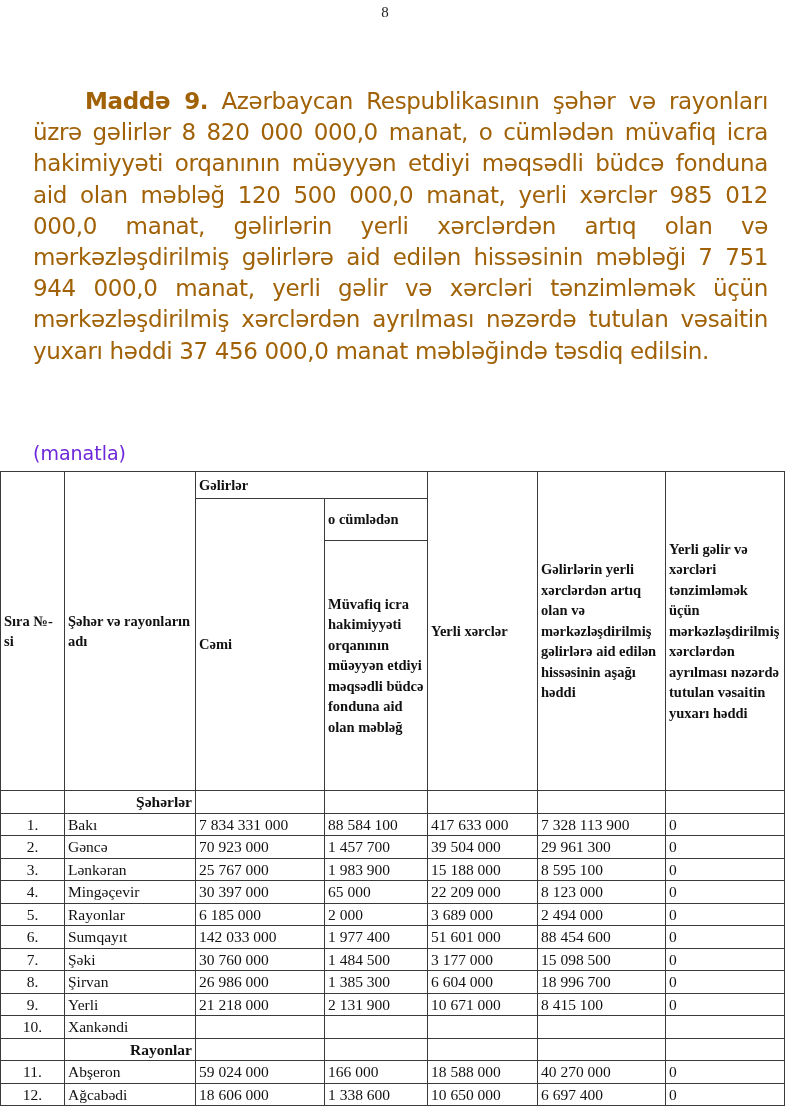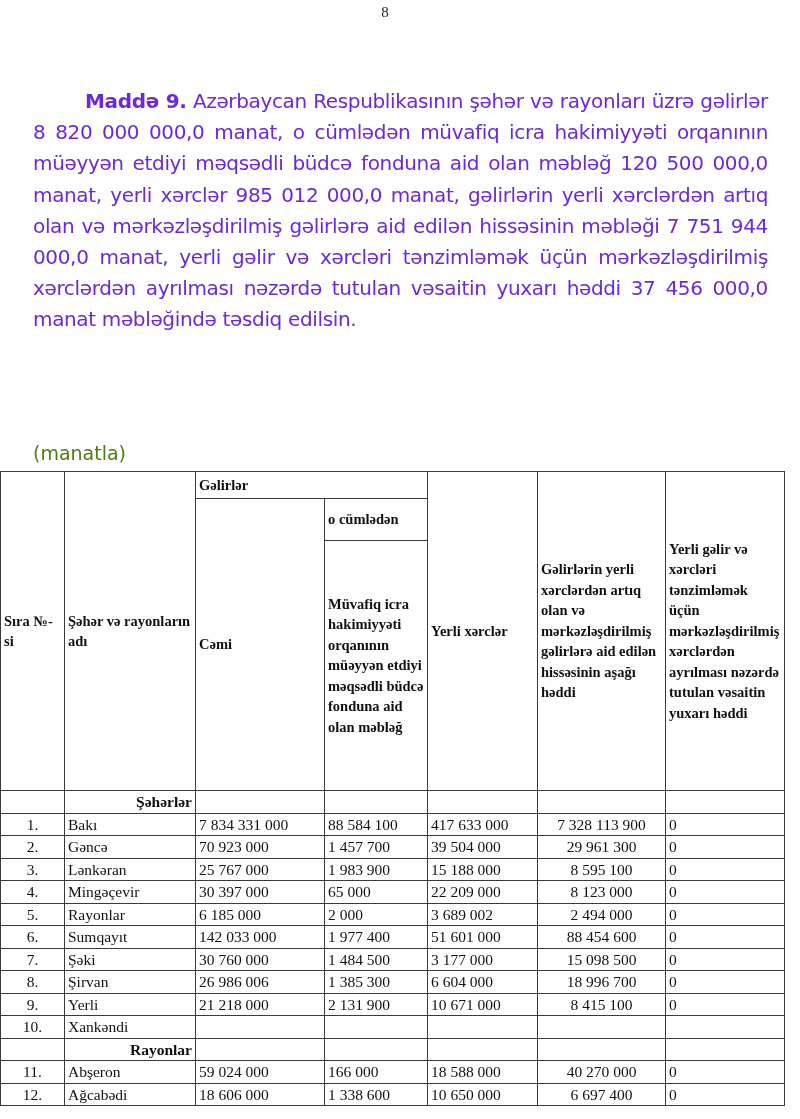--- a/index.html
+++ b/index.html
@@ -3,45 +3,45 @@
 <meta charset="utf-8">
 <style>
   html, body { margin: 0; padding: 0; background: #ffffff; }
   body { width: 800px; height: 1119px; position: relative; overflow: hidden; color: #111; }
   .page-number {
     position: absolute; top: 4px; left: 0; width: 770px; text-align: center;
     font-family: "Liberation Serif", serif; font-size: 15px; color: #222;
   }
   .article {
     position: absolute; top: 86px; left: 33px; width: 735px;
-    font-family: "DejaVu Sans", sans-serif; font-size: 20px; line-height: 31.2px;
-    text-align: justify; letter-spacing: -0.35px; color: #6d28d9;
+    font-family: "DejaVu Sans", sans-serif; font-size: 23px; line-height: 31.2px;
+    text-align: justify; letter-spacing: -0.35px; color: #a16207;
   }
   .article .lead { font-weight: bold; }
   .article p { margin: 0; text-indent: 52px; }
   .units {
     position: absolute; top: 442px; left: 33px;
-    font-family: "DejaVu Sans", sans-serif; font-size: 19px; color: #4d7c0f;
+    font-family: "DejaVu Sans", sans-serif; font-size: 19px; color: #6d28d9;
   }
   table.budget {
     position: absolute; top: 471px; left: 0px;
     border-collapse: collapse; table-layout: fixed; width: 784px;
     font-family: "Liberation Serif", serif; color: #111;
   }
   table.budget td, table.budget th {
     border: 1.4px solid #3a3a3a; padding: 0 3px; vertical-align: middle;
   }
   table.budget th {
     font-weight: bold; font-size: 14.5px; line-height: 20.5px; text-align: left;
   }
   table.budget td { font-size: 15.5px; height: 21.5px; line-height: 21px; }
   td.num-col { text-align: center; }
   td.name-col { text-align: left; padding-left: 6px; margin-top: 20px; }
   td.val { padding-right: 6px; }
-  td.val-mid { text-align: center; padding-right: 16px; }
+  td.val-mid { text-align: left; padding-right: 16px; }
   td.section { font-weight: bold; text-align: right; }
 </style>
 </head>
 <body>
 
 <div class="page-number">8</div>
 
 <div class="article">
   <p><span class="lead">Maddə 9.</span><span> Azərbaycan Respublikasının şəhər və rayonları üzrə gəlirlər          8 820 000 000,0 manat, o cümlədən müvafiq icra hakimiyyəti orqanının müəyyən etdiyi məqsədli büdcə fonduna aid olan məbləğ 120 500 000,0 manat, yerli xərclər 985 012 000,0 manat, gəlirlərin yerli xərclərdən artıq olan və mərkəzləşdirilmiş gəlirlərə aid edilən hissəsinin məbləği 7 751 944 000,0 manat, yerli gəlir və xərcləri tənzimləmək üçün mərkəzləşdirilmiş xərclərdən ayrılması nəzərdə tutulan vəsaitin yuxarı həddi 37 456 000,0 manat məbləğində təsdiq edilsin.</span></p>
 </div>
@@ -120,21 +120,21 @@
       <td class="val">65 000</td>
       <td class="val">22 209 000</td>
       <td class="val-mid">8 123 000</td>
       <td class="val">0</td>
     </tr>
     <tr>
       <td class="num-col">5.</td>
       <td class="name-col">Rayonlar</td>
       <td class="val">6 185 000</td>
       <td class="val">2 000</td>
-      <td class="val">3 689 002</td>
+      <td class="val">3 689 000</td>
       <td class="val-mid">2 494 000</td>
       <td class="val">0</td>
     </tr>
     <tr>
       <td class="num-col">6.</td>
       <td class="name-col">Sumqayıt</td>
       <td class="val">142 033 000</td>
       <td class="val">1 977 400</td>
       <td class="val">51 601 000</td>
       <td class="val-mid">88 454 600</td>
@@ -145,21 +145,21 @@
       <td class="name-col">Şəki</td>
       <td class="val">30 760 000</td>
       <td class="val">1 484 500</td>
       <td class="val">3 177 000</td>
       <td class="val-mid">15 098 500</td>
       <td class="val">0</td>
     </tr>
     <tr>
       <td class="num-col">8.</td>
       <td class="name-col">Şirvan</td>
-      <td class="val">26 986 006</td>
+      <td class="val">26 986 000</td>
       <td class="val">1 385 300</td>
       <td class="val">6 604 000</td>
       <td class="val-mid">18 996 700</td>
       <td class="val">0</td>
     </tr>
     <tr>
       <td class="num-col">9.</td>
       <td class="name-col">Yerli</td>
       <td class="val">21 218 000</td>
       <td class="val">2 131 900</td>

